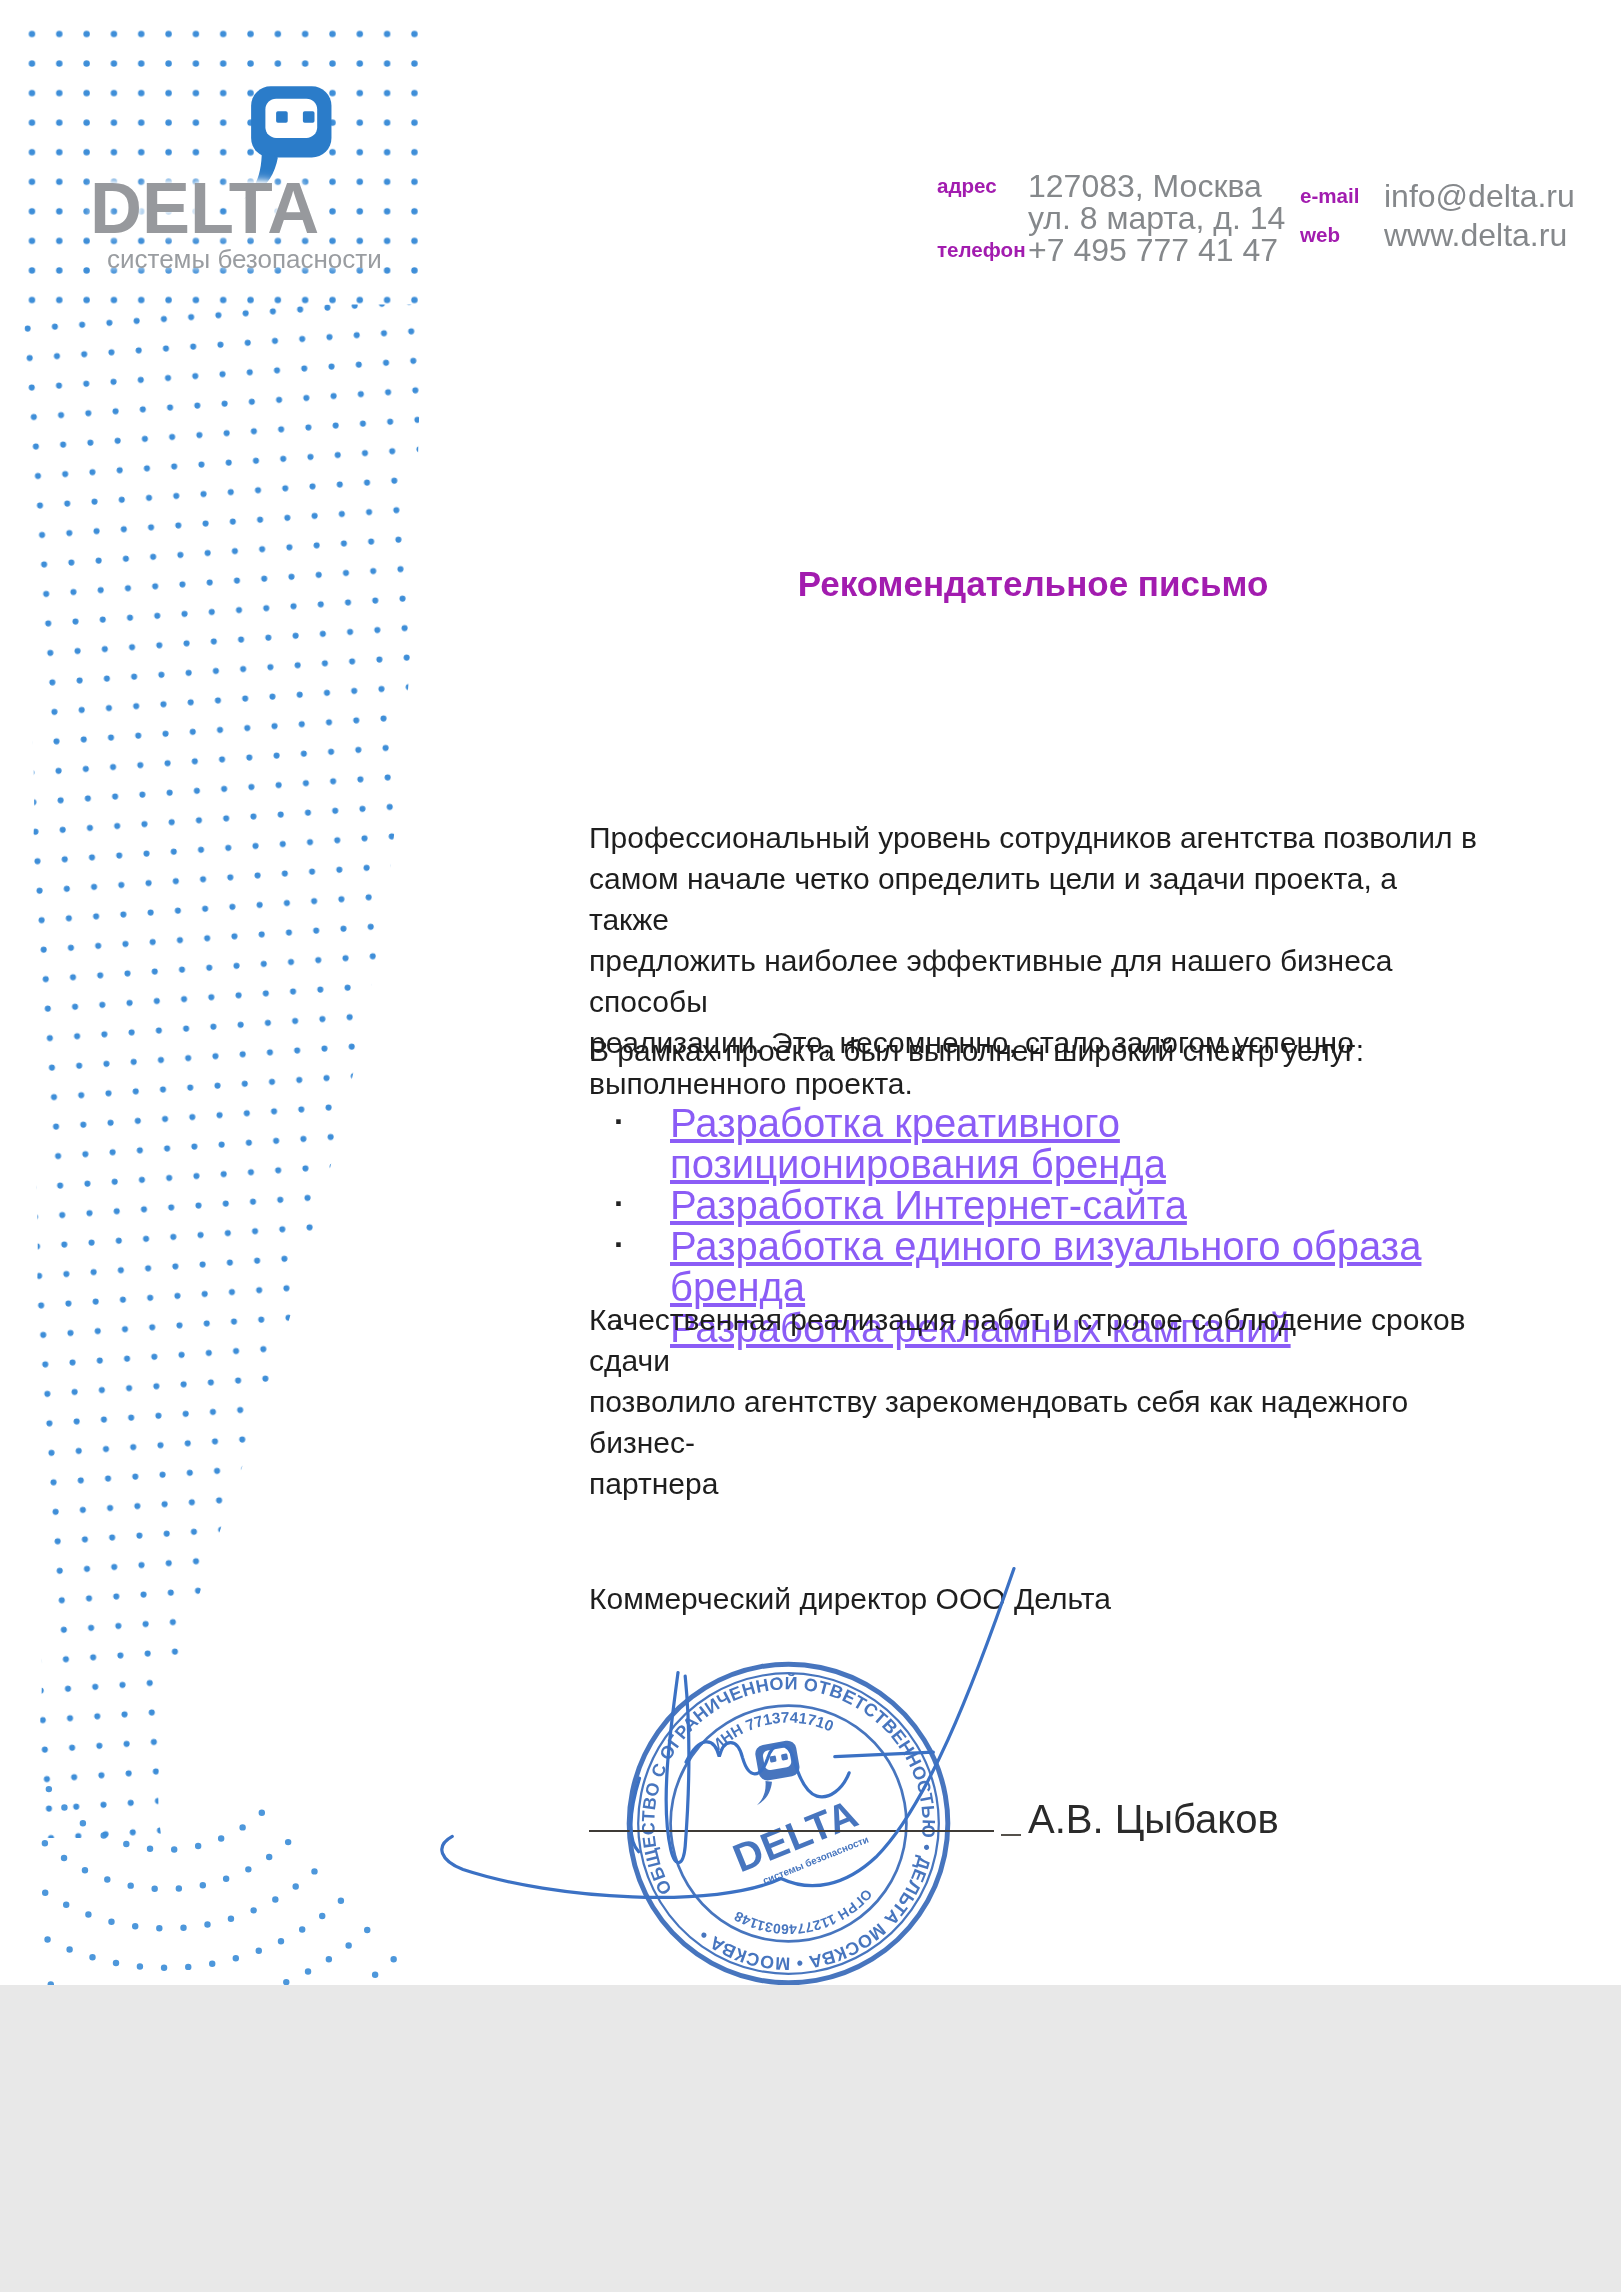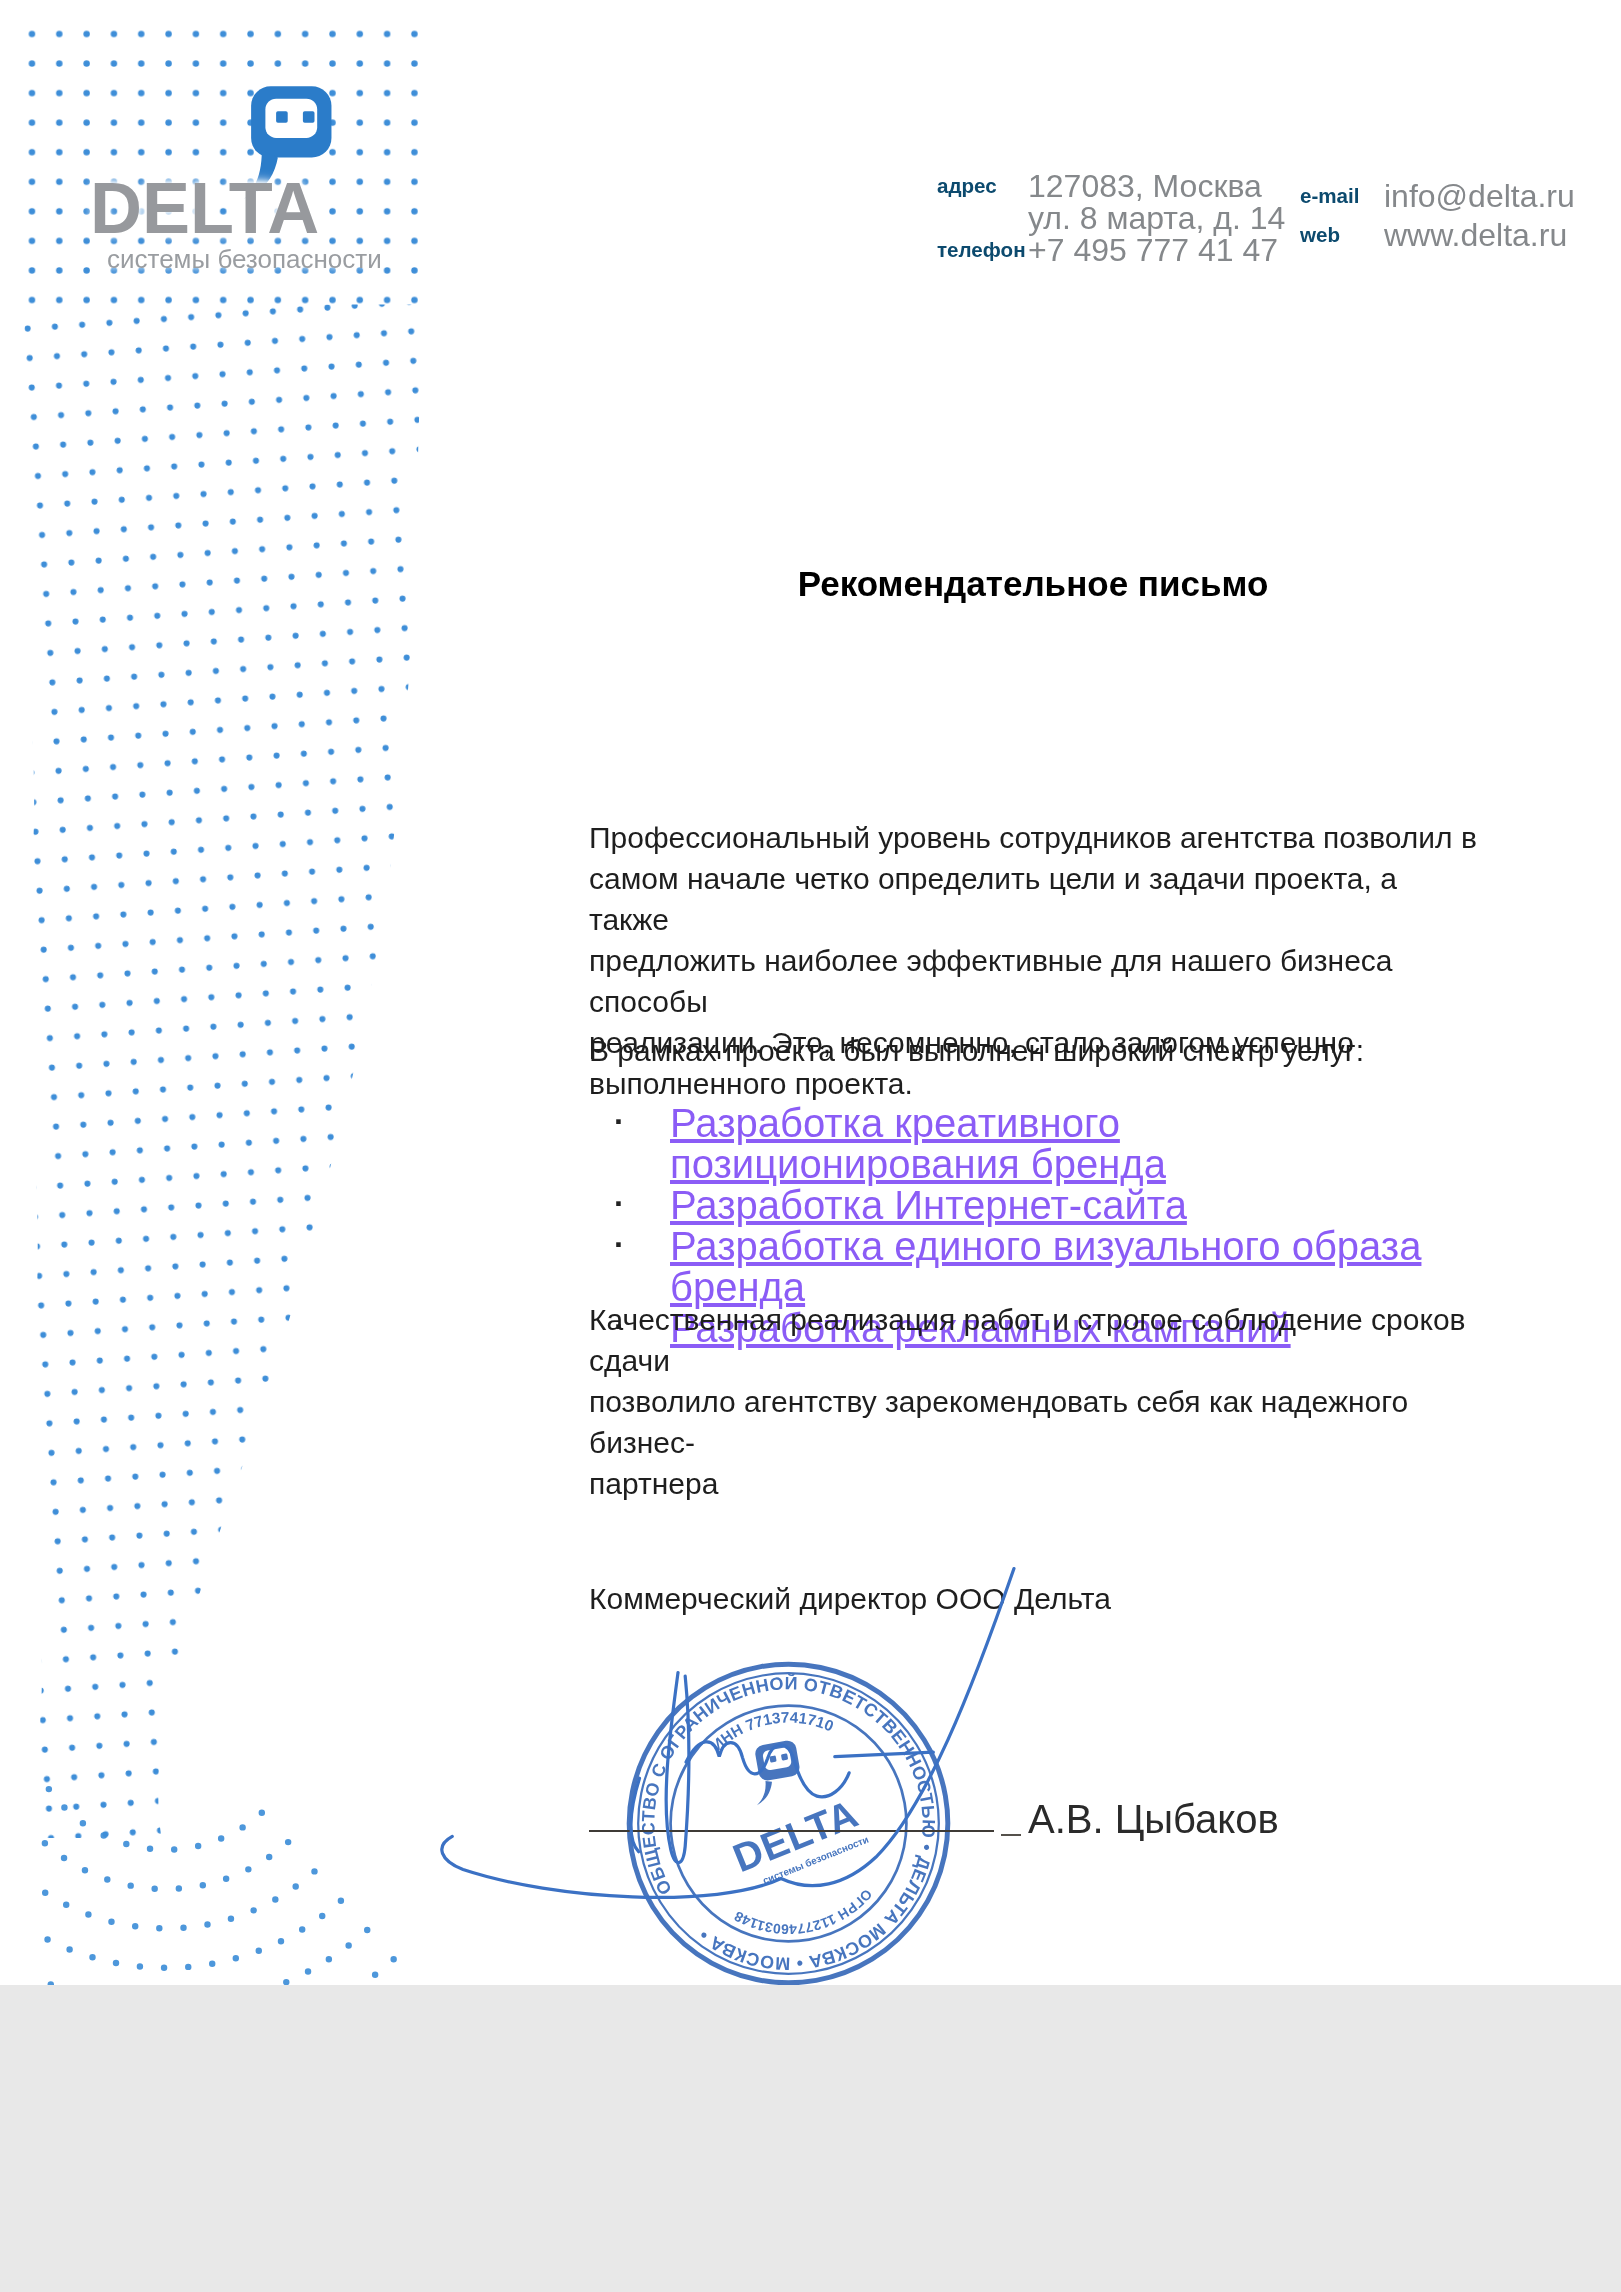--- a/index.html
+++ b/index.html
@@ -22,25 +22,25 @@
   }
   #logo-tagline{
     position:absolute;left:107px;top:244px;z-index:3;
     font-size:26px;color:#9a9da1;
     text-shadow:0 0 5.4px #fff,0 0 9px #fff;
   }
   
   .contact{position:absolute;z-index:2;display:grid;grid-column-gap:9px;line-height:32px;}
   #contact-left{left:937px;top:170px;grid-template-columns:82px auto;}
   #contact-right{left:1300px;top:180px;grid-template-columns:77px auto;gap:7px;}
-  .clabel{font-size:20.6px;font-weight:bold;color:#0c4a6e;}
+  .clabel{font-size:20.6px;font-weight:bold;color:#a21caf;}
   .cvalue{font-size:32px;color:#85888b;}
   
   .body-text{position:absolute;left:589px;width:888px;z-index:2;color:#1e1e1e;}
-  #title{top:564px;text-align:center;font-size:35px;font-weight:bold;color:#000000;}
+  #title{top:564px;text-align:center;font-size:35px;font-weight:bold;color:#a21caf;}
   .para{font-size:30px;line-height:41px;white-space:pre-line;}
   #p1{top:660px;}
   #p2{top:817px;}
   #intro{top:1030px;}
   #services{top:1103px;list-style:none;margin:0;padding:0;}
   #services li{
     position:relative;font-size:40px;line-height:41px;padding-left:81px;color:#8b5cf6;text-decoration:underline;
   }
   #services li::before{
     content:"·";position:absolute;left:25px;top:-1.8px;font-size:32px;font-weight:bold;color:#222;

